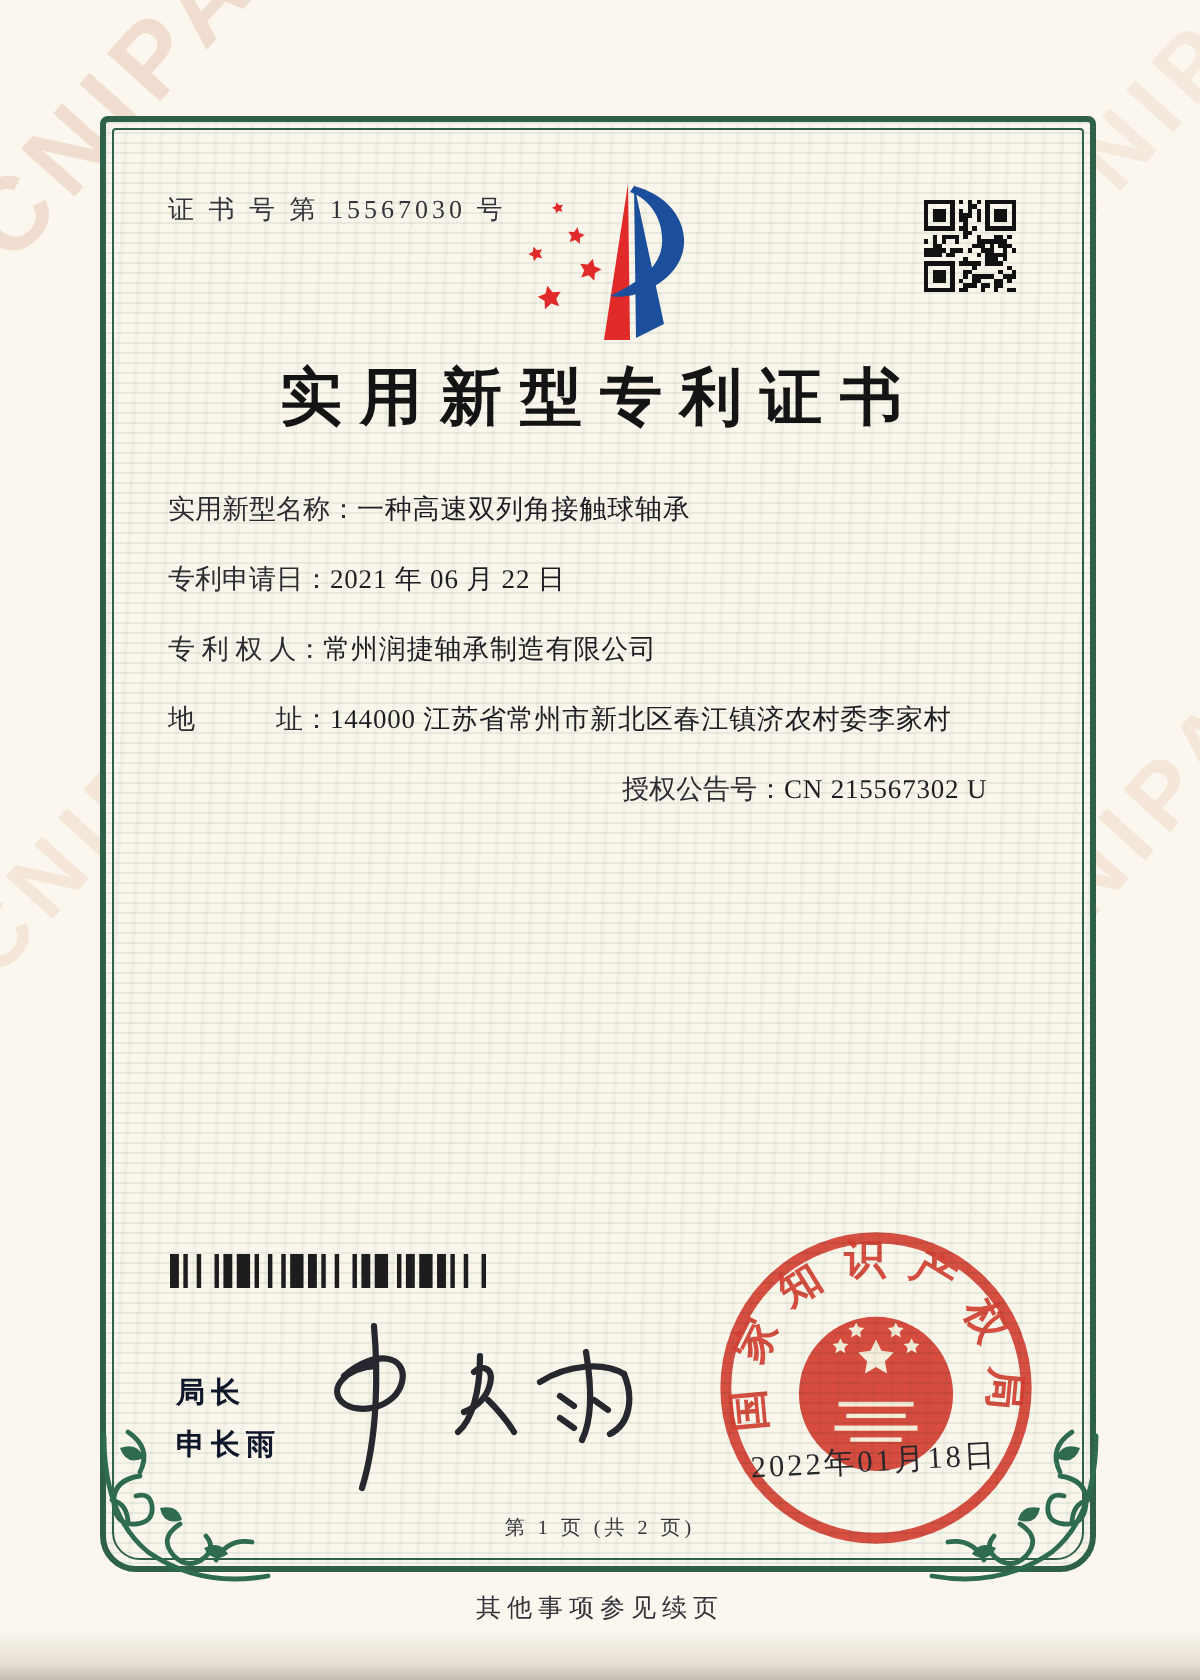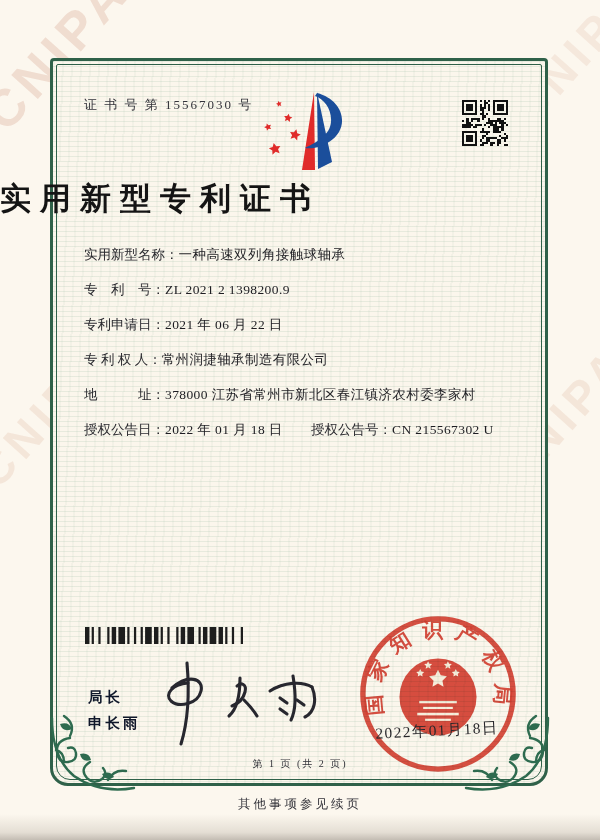--- a/index.html
+++ b/index.html
@@ -40,21 +40,21 @@
     border-radius:2px 2px 14px 14px; pointer-events:none;
   }
   .corner-ornament{ position:absolute; width:96px; height:96px; }
   .corner-bl{ left:44px; bottom:46px; }
   .corner-br{ right:44px; bottom:46px; transform:scaleX(-1); }
 
   .cert-no{ position:absolute; left:84px; top:96px; font-size:13px; letter-spacing:2px; color:#33333a; }
   .logo{ position:absolute; left:254px; top:90px; width:92px; height:86px; }
   .qr{ position:absolute; left:462px; top:100px; width:46px; height:46px; }
   .title{
-    position:absolute; left:0; top:178px; width:100%; text-align:left;
+    position:absolute; left:0; top:178px; width:100%; text-align:center;
     font-size:31px; font-weight:700; letter-spacing:9px; color:#141414;
   }
 
   .fields{ position:absolute; left:84px; top:245px; width:436px; display:flex; flex-direction:column; gap:15px; font-size:13.5px; }
   .field-row{ position:relative; height:20px; line-height:20px; white-space:nowrap; }
   .f-label{ display:inline-block; white-space:pre; color:#2b2b30;font-family:Liberation Serif, serif; }
   .f-value{ color:#1d1d22; letter-spacing:0.4px; }
   .pair2{ position:absolute; left:227px; top:0;text-align:center; }
 
   .body-text{
@@ -368,33 +368,29 @@
       <rect x="6" y="20" width="1" height="1" fill="#111"></rect>
     </svg>
 
   <div class="title">实用新型专利证书</div>
 
   <div class="fields">
     <div class="field-row">
       <span class="f-label">实用新型名称：</span><span class="f-value">一种高速双列角接触球轴承</span>
     </div>
     <div class="field-row">
-      <span class="f-label">专　利　号：</span><span class="f-value">ZL 2021 2 1398200.9</span>
-    </div>
-    <div class="field-row">
       <span class="f-label">专利申请日：</span><span class="f-value">2021 年 06 月 22 日</span>
     </div>
     <div class="field-row">
       <span class="f-label">专 利 权 人：</span><span class="f-value">常州润捷轴承制造有限公司</span>
     </div>
     <div class="field-row">
-      <span class="f-label">地　　　址：</span><span class="f-value">378000 江苏省常州市新北区春江镇济农村委李家村</span>
+      <span class="f-label">地　　　址：</span><span class="f-value">144000 江苏省常州市新北区春江镇济农村委李家村</span>
     </div>
     <div class="field-row">
-      <span><span class="f-label">授权公告日：</span><span class="f-value">2022 年 01 月 18 日</span></span>
       <span class="pair2"><span class="f-label">授权公告号：</span><span class="f-value">CN 215567302 U</span></span>
     </div>
   </div>
 
 
   <div class="barcode">
     <svg id="barcode-svg" viewBox="0 0 158 17" preserveAspectRatio="none">
         <rect x="0" y="0" width="4.450704225352113" height="17" fill="#1d1d1d"></rect>
         <rect x="6.67605633802817" y="0" width="2.2253521126760565" height="17" fill="#1d1d1d"></rect>
         <rect x="13.35211267605634" y="0" width="2.2253521126760565" height="17" fill="#1d1d1d"></rect>

